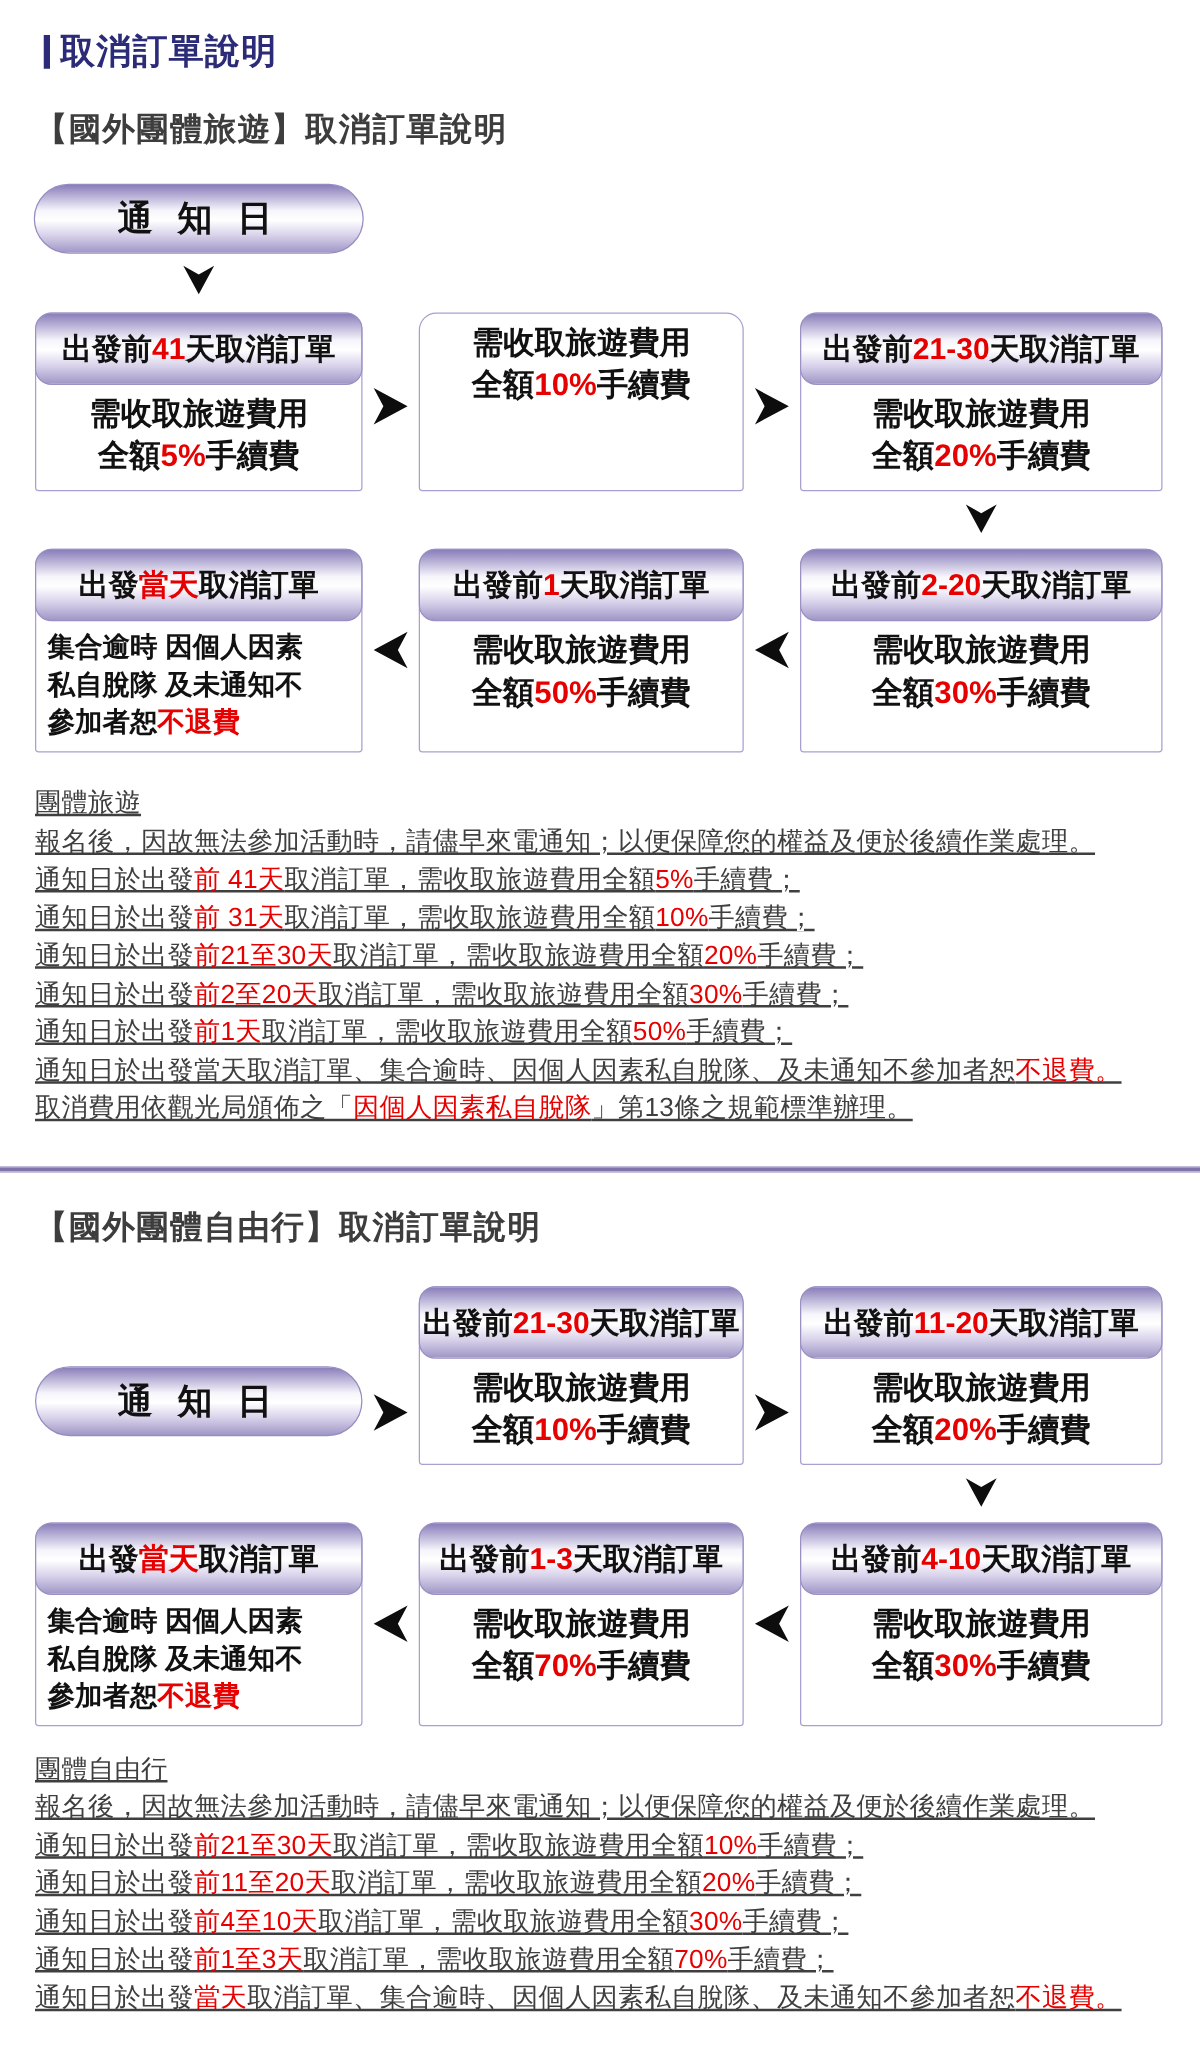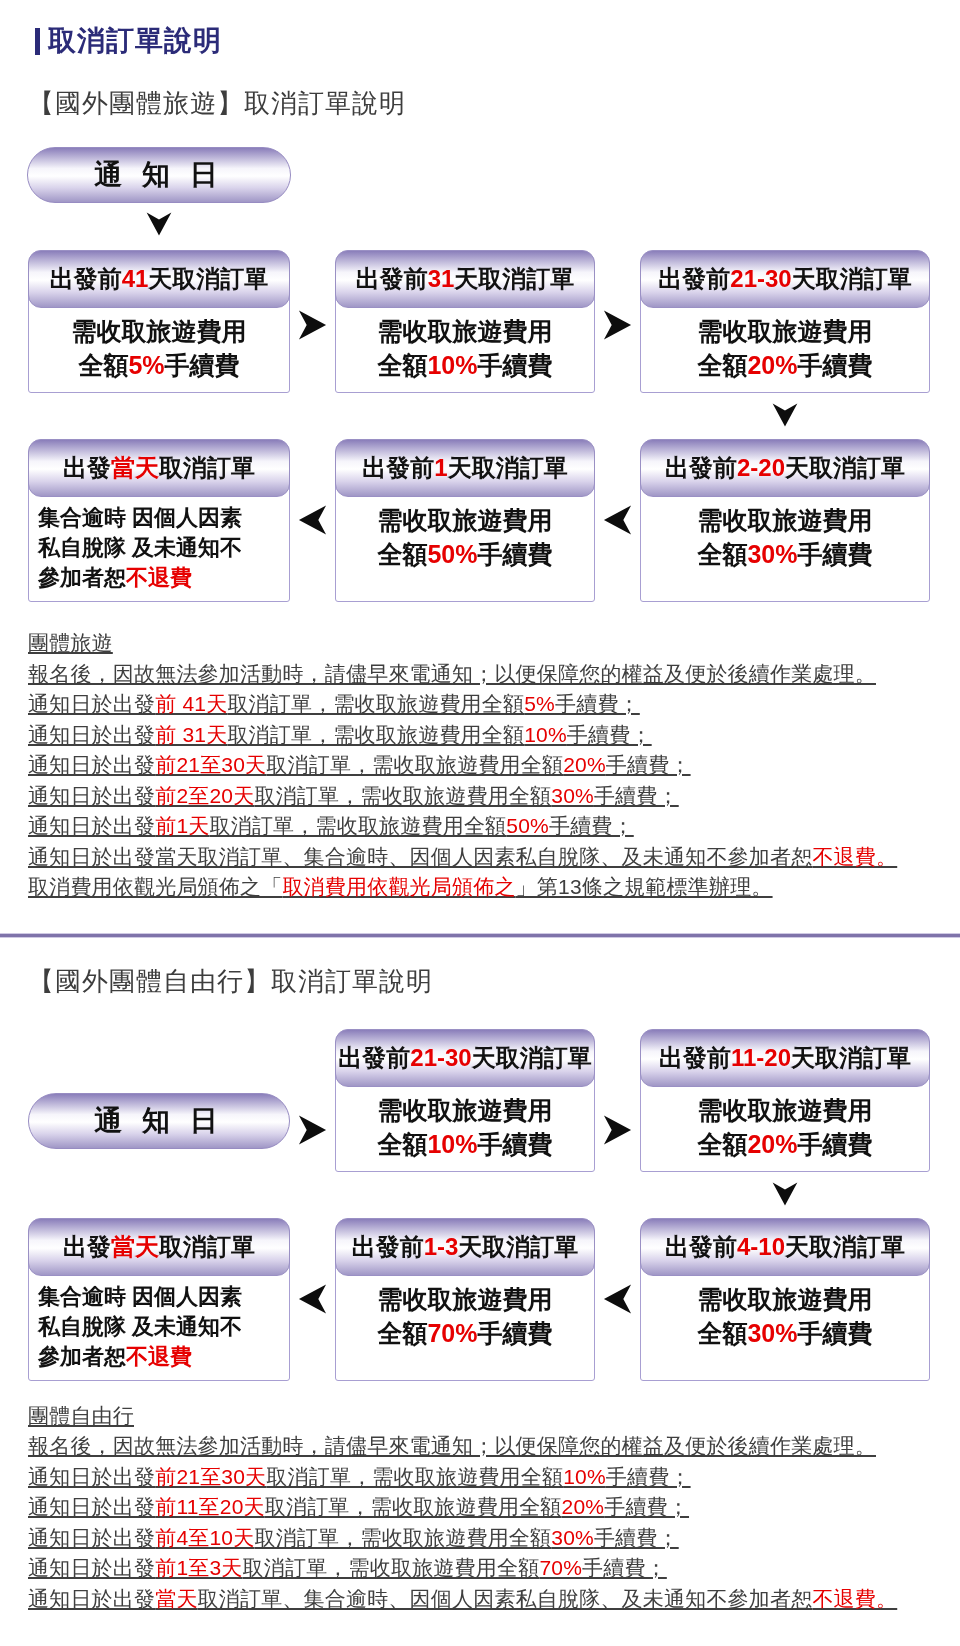--- a/index.html
+++ b/index.html
@@ -11,21 +11,21 @@
   }
   .page{width:960px;}
   .pad{padding:0 30px 0 28px;}
 
   
   .title-row{display:flex;align-items:center;gap:8px;padding:22px 0 0 35px;text-align:center;}
   .title-bar{display:inline-block;width:5px;height:27px;background:#2b2b78;}
   .page-title{margin:0;font-size:28px;font-weight:bold;color:#2b2b78;letter-spacing:1px;}
 
   
-  .sec-heading{margin:26px 0 0 0;font-size:26px;font-weight:400;color:#3d3d3d;letter-spacing:1px;}
+  .sec-heading{margin:26px 0 0 0;font-size:26px;font-weight:700;color:#3d3d3d;letter-spacing:1px;}
 
   
   .flow{margin-top:26px;}
   .flow-row{display:grid;grid-template-columns:262px 45px 260px 45px 290px;}
   .arrow-row{height:46px;}
 
   .pill{
     width:260px;height:54px;border:1px solid #978cc2;border-radius:28px;
     background:linear-gradient(to bottom,#8a7eba 0%,#f6f5fb 38%,#ffffff 52%,#d9d3eb 74%,#a097c6 100%);
     display:flex;align-items:center;justify-content:center;
@@ -105,21 +105,20 @@
               <div><span>需收取旅遊費用</span></div>
               <div><span>全額</span><span class="red">5%</span><span>手續費</span></div>
             </div>
         </div>
         <div class="acell pt-r1">
           <svg class="arrow" width="31" height="34" viewBox="0 0 32 34">
               <path d="M2 2 L30 17 L2 32 L10 17 Z"></path>
             </svg>
         </div>
         <div class="flow-box">
-          <div class="fb-head"><span>出發前</span><span class="red">31</span><span>天取消訂單</span></div>
           <div class="fb-body">
               <div><span>需收取旅遊費用</span></div>
               <div><span>全額</span><span class="red">10%</span><span>手續費</span></div>
             </div>
         </div>
         <div class="acell pt-r1">
           <svg class="arrow" width="31" height="34" viewBox="0 0 32 34">
               <path d="M2 2 L30 17 L2 32 L10 17 Z"></path>
             </svg>
         </div>
@@ -182,21 +181,21 @@
 
     <div class="notes">
       <p class="note"><span>團體旅遊</span></p>
       <p class="note"><span>報名後，因故無法參加活動時，請儘早來電通知；以便保障您的權益及便於後續作業處理。</span></p>
       <p class="note"><span>通知日於出發</span><span class="red">前 41天</span><span>取消訂單，需收取旅遊費用全額</span><span class="red">5%</span><span>手續費；</span></p>
       <p class="note"><span>通知日於出發</span><span class="red">前 31天</span><span>取消訂單，需收取旅遊費用全額</span><span class="red">10%</span><span>手續費；</span></p>
       <p class="note"><span>通知日於出發</span><span class="red">前21至30天</span><span>取消訂單，需收取旅遊費用全額</span><span class="red">20%</span><span>手續費；</span></p>
       <p class="note"><span>通知日於出發</span><span class="red">前2至20天</span><span>取消訂單，需收取旅遊費用全額</span><span class="red">30%</span><span>手續費；</span></p>
       <p class="note"><span>通知日於出發</span><span class="red">前1天</span><span>取消訂單，需收取旅遊費用全額</span><span class="red">50%</span><span>手續費；</span></p>
       <p class="note"><span>通知日於出發當天取消訂單、集合逾時、因個人因素私自脫隊、及未通知不參加者恕</span><span class="red">不退費。</span></p>
-      <p class="note"><span>取消費用依觀光局頒佈之「</span><span class="red">取消費用依觀光局頒佈之</span><span>」第13條之規範標準辦理。</span></p>
+      <p class="note"><span>取消費用依觀光局頒佈之「</span><span class="red">因個人因素私自脫隊</span><span>」第13條之規範標準辦理。</span></p>
     </div>
   </div>
 
   <div class="divider"></div>
 
   <div class="pad">
     <h2 class="sec-heading sec2-heading">【國外團體自由行】取消訂單說明</h2>
 
     <div class="flow s2-flow">
 

